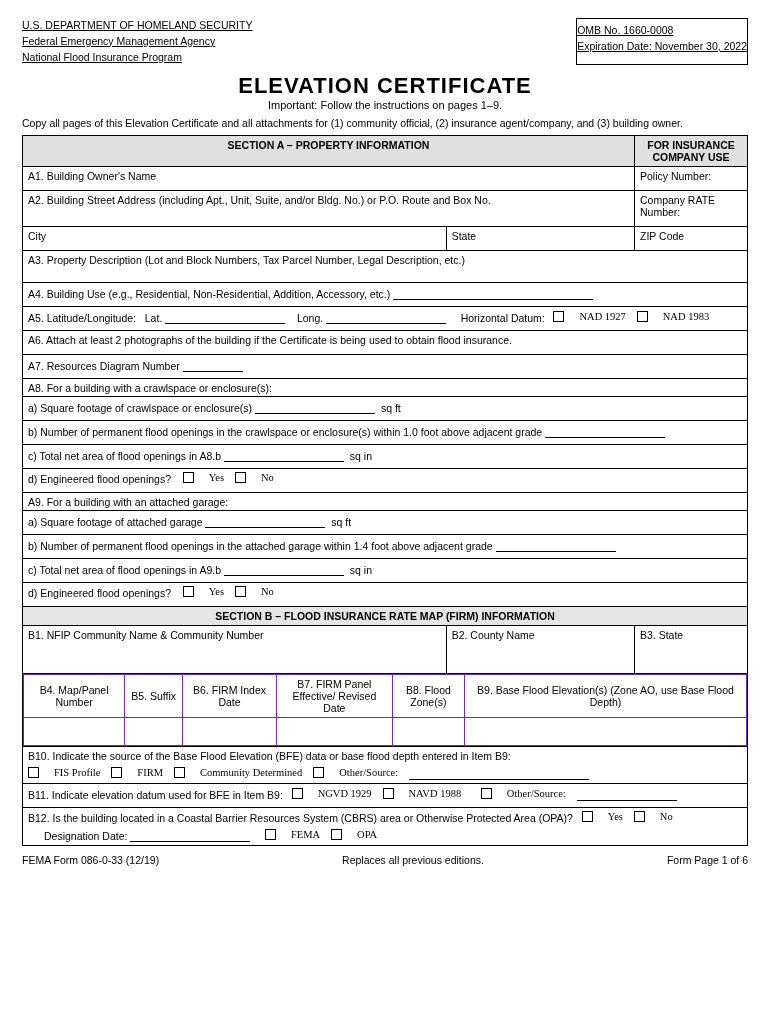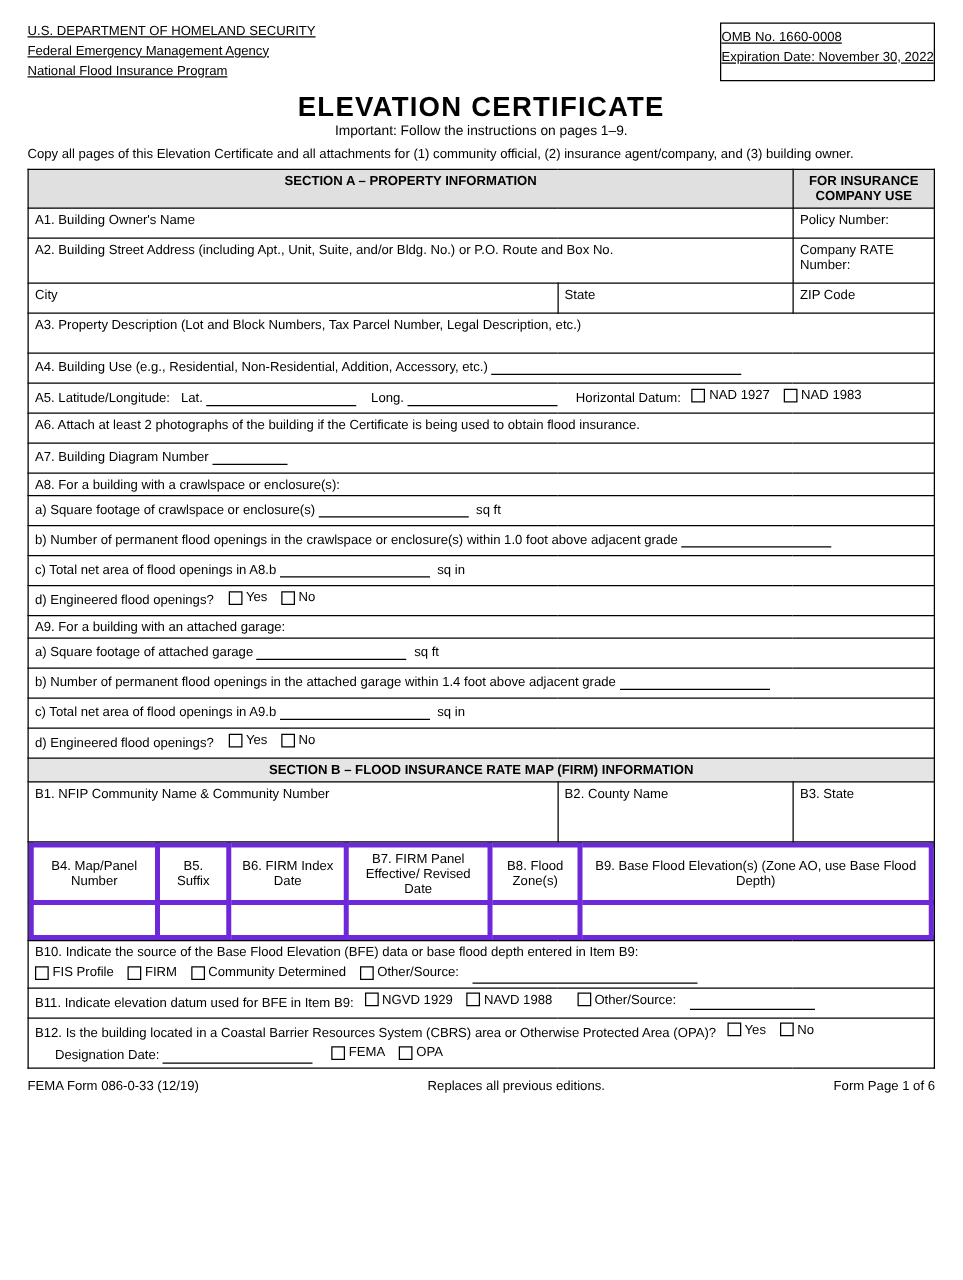--- a/index.html
+++ b/index.html
@@ -70,44 +70,44 @@
     }
     .field-line-lg {
       display: inline-block;
       border-bottom: 1px solid #000;
       min-width: 200px;
       height: 14px;
       vertical-align: bottom;
     }
     .checkbox-item {
       display: inline-flex;
-      align-items: center;
-      gap: 3px;
+      gap: 15px;
       margin-right: 8px;
+      font-family: Liberation Serif, serif;
     }
     .checkbox-box {
       width: 11px;
       height: 11px;
       border: 1px solid #000;
       display: inline-block;
     }
     .row-cell { padding: 5px 5px; }
     .section-b-header {
       text-align: center;
       font-weight: bold;
       background: #e5e5e5;
       font-size: 11px;
       padding: 4px;
     }
     .inner-table {
       width: 100%;
       border-collapse: collapse;
     }
     .inner-table td {
-      border: 4px solid #6d28d9;
+      border: 1px solid #6d28d9;
       padding: 3px 5px;
       font-size: 10.5px;
       vertical-align: top;
     }
     .footer-row {
       display: flex;
       justify-content: space-between;
       margin-top: 8px;
       font-size: 10.5px;
     }
@@ -214,21 +214,21 @@
   </tr>
 
   <tr>
     <td colspan="3" class="row-cell medium-cell">
       <span>A6.  Attach at least 2 photographs of the building if the Certificate is being used to obtain flood insurance.</span>
     </td>
   </tr>
 
   <tr>
     <td colspan="3" class="row-cell medium-cell">
-      <span>A7.  Building Diagram Number</span>
+      <span>A7.  Resources Diagram Number</span>
       <span class="field-line-sm"></span>
     </td>
   </tr>
 
   <tr>
     <td colspan="3" class="row-cell" style="padding-bottom:2px;">
       <span>A8.  For a building with a crawlspace or enclosure(s):</span>
     </td>
   </tr>
 

